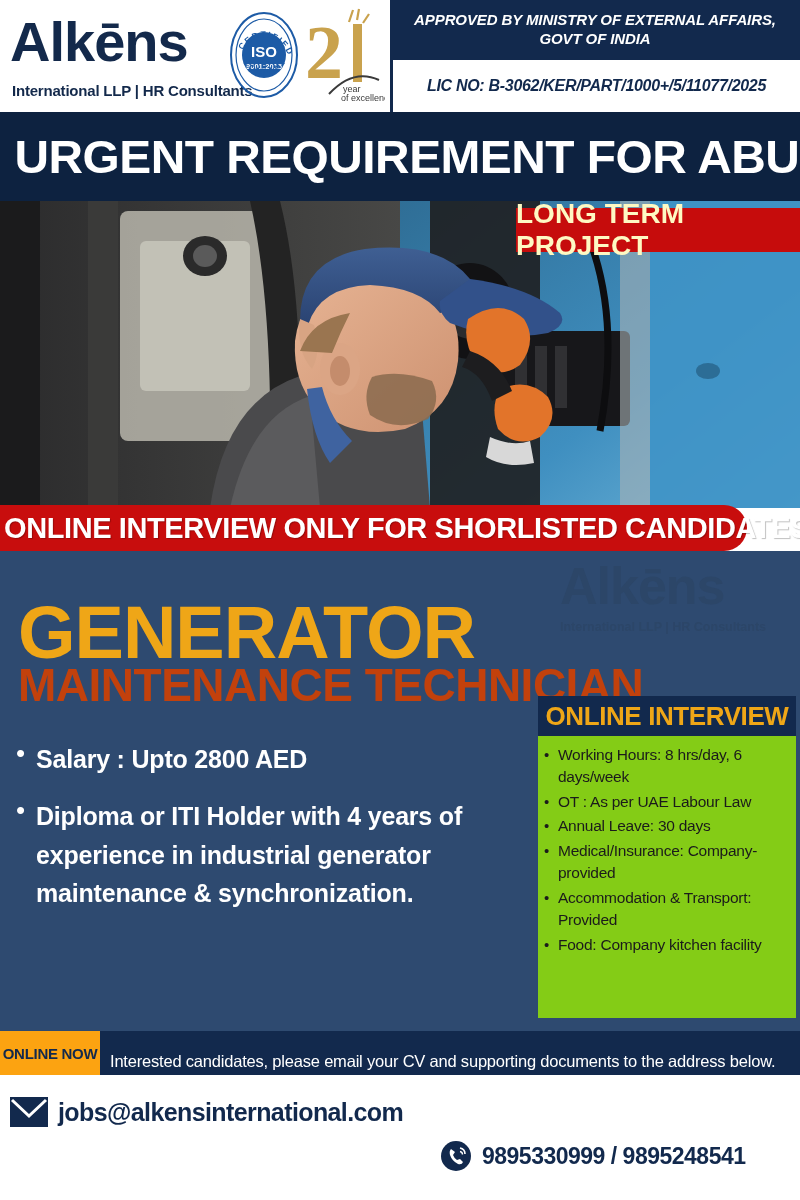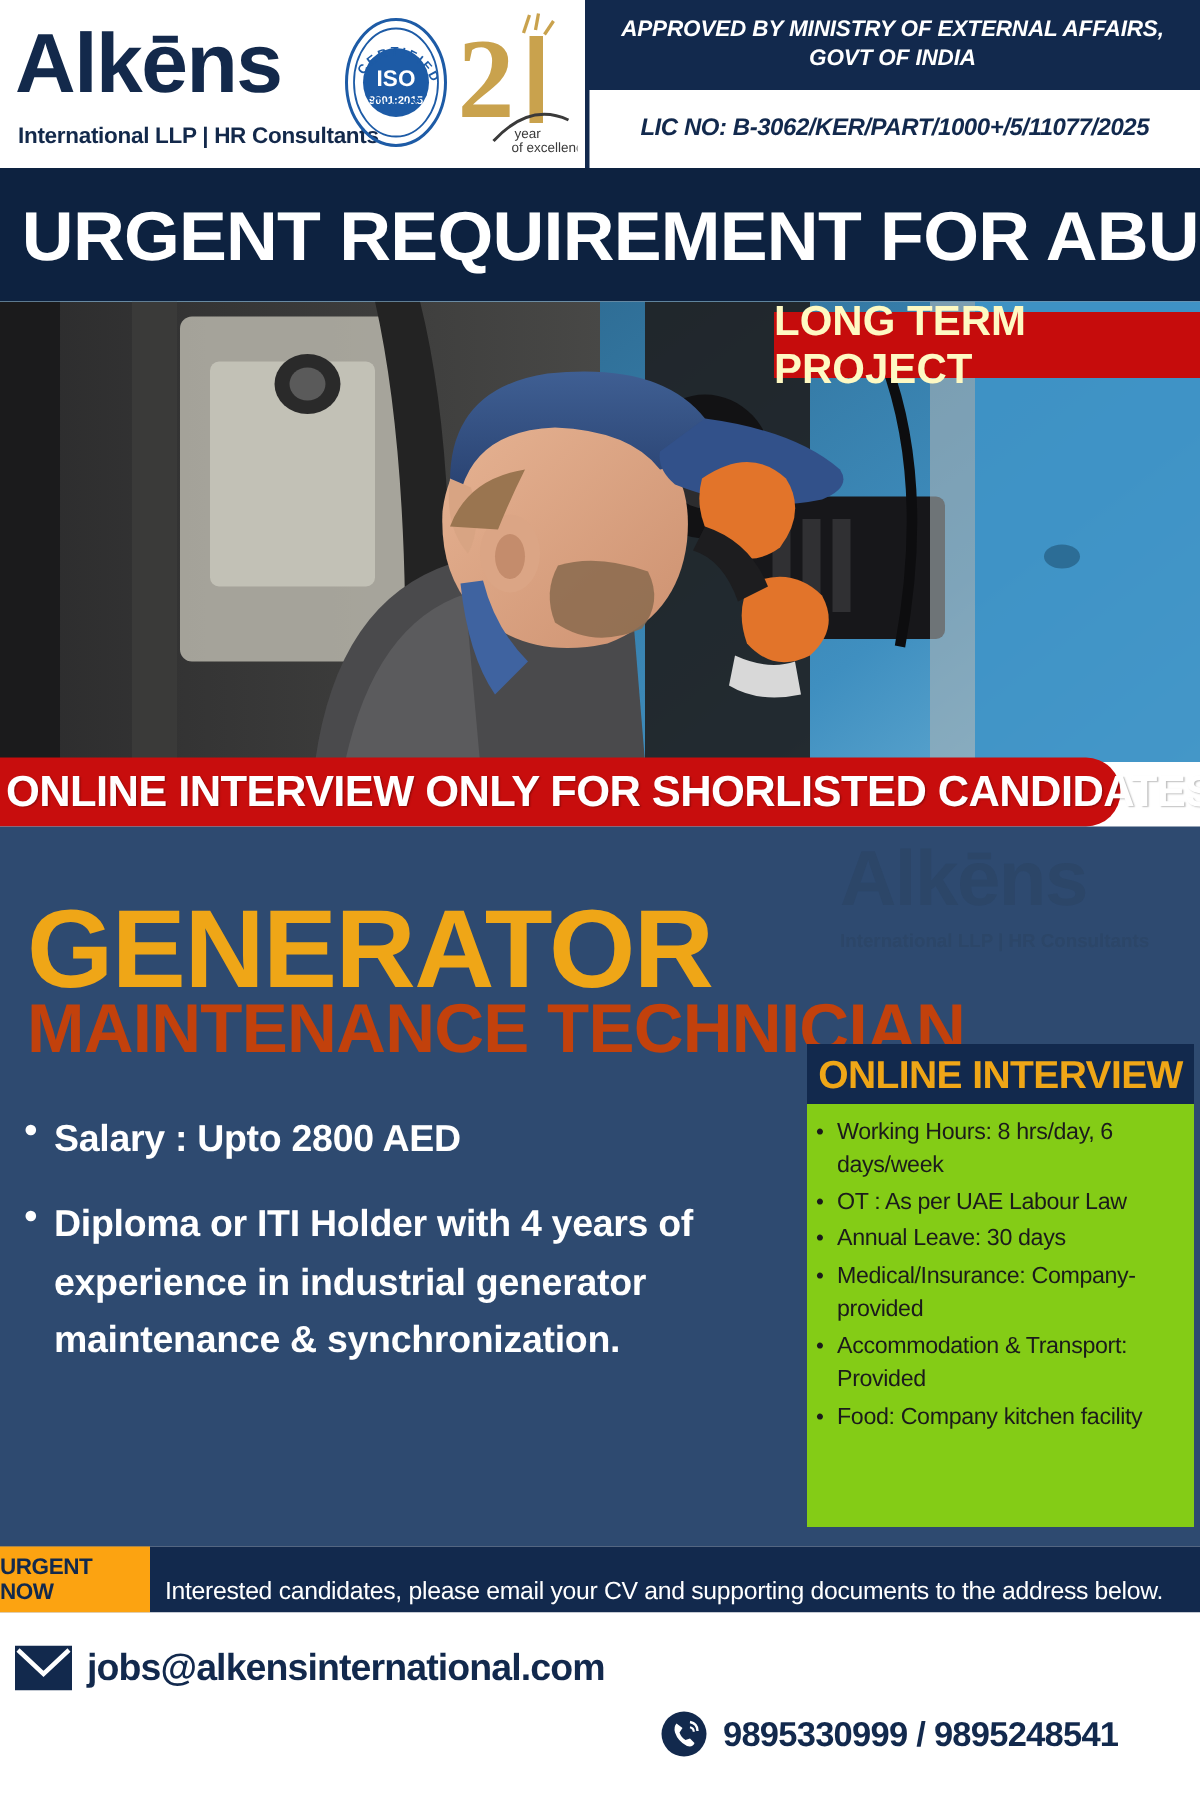--- a/index.html
+++ b/index.html
@@ -305,21 +305,21 @@
         <div class="ip-txt">Accommodation &amp; Transport: Provided</div>
       </div>
       <div class="ip-item">
         <div class="ip-dot">•</div>
         <div class="ip-txt">Food: Company kitchen facility</div>
       </div>
     </div>
   </div>
 
   <div class="apply-strip">
-    <div class="apply-btn">URGENT NOW</div>
+    <div class="apply-btn">ONLINE NOW</div>
     <div class="apply-note">Interested candidates, please email your CV and supporting documents  to the address below.</div>
   </div>
 
   <div class="footer">
 
     <div class="mail-row">
       <div class="mail-icon">
         <svg viewBox="0 0 38 30" width="38" height="30">
           <rect x="0" y="0" width="38" height="30" fill="#12294d"></rect>
           <path d="M 2 3 L 19 19 L 36 3" stroke="#ffffff" stroke-width="3" fill="none"></path>

